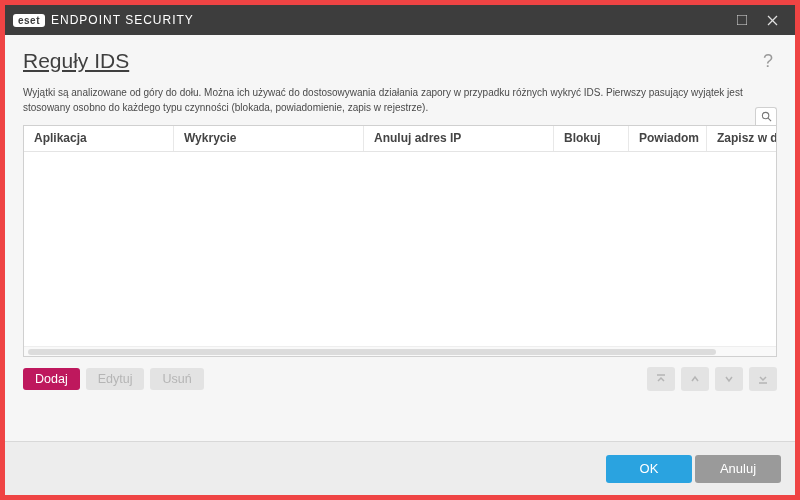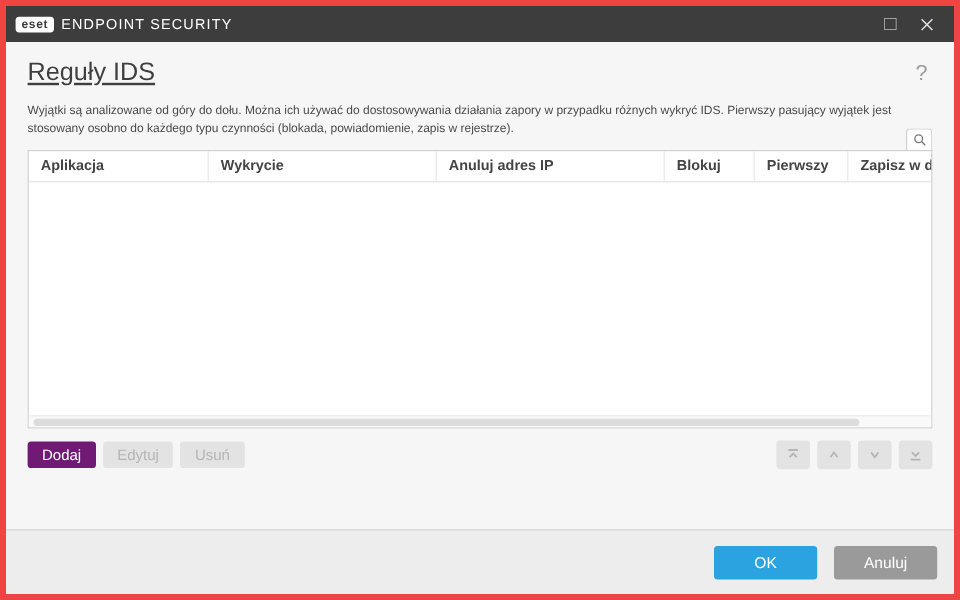--- a/index.html
+++ b/index.html
@@ -21,26 +21,26 @@
   .search-tab svg { stroke: #777; }
   .table-container { border: 1px solid #d0d0d0; background: #fff; height: 232px; display: flex; flex-direction: column; }
   .thead { display: flex; height: 26px; border-bottom: 1px solid #e4e4e4; font-size: 12px; font-weight: 700; color: #444; }
   .th { padding: 5px 10px; border-right: 1px solid #e8e8e8; white-space: nowrap; overflow: hidden; }
   .th:last-child { border-right: none; }
   .tbody { flex: 1; overflow: auto; }
   .hscrollbar { height: 10px; background: #f9f9f9; position: relative; border-top: 1px solid #eee; }
   .hscrollbar-thumb { position: absolute; left: 4px; top: 2px; right: 60px; height: 6px; background: #dcdcdc; border-radius: 3px; }
   .action-row { display: flex; align-items: center; margin-top: 10px; gap: 6px; }
   .pill { font-size: 12.5px; padding: 4px 12px; border-radius: 3px; cursor: pointer; border: none; }
-  .pill.primary { background: #701a75; color: #fff; }
+  .pill.primary { background: #be185d; color: #fff; }
   .pill.disabled { background: #e3e3e3; color: #b5b5b5; cursor: default; }
   .action-spacer { flex: 1; }
   .arrow-btn { width: 28px; height: 24px; background: #e3e3e3; border-radius: 3px; display: flex; align-items: center; justify-content: center; cursor: default; }
   .arrow-btn svg { stroke: #b5b5b5; fill: #b5b5b5; }
-  .footer { height: 54px; background: #ededed; border-top: 1px solid #d8d8d8; display: flex; align-items: center; justify-content: flex-end; padding: 0 14px; gap: 14px; }
+  .footer { height: 54px; background: #ededed; border-top: 1px solid #d8d8d8; display: flex; align-items: center; justify-content: flex-end; padding: 0 14px; gap: 3px; }
   .btn { min-width: 86px; height: 28px; font-size: 13px; border-radius: 3px; border: none; cursor: pointer; }
   .btn-ok { background: #2aa3e0; color: #fff; }
   .btn-cancel { background: #9a9a9a; color: #fff; }
 </style>
 </head>
 <body>
 
 <div class="window">
 
   <div class="titlebar">
@@ -75,21 +75,21 @@
             <circle cx="5" cy="5" r="3.5" stroke-width="1.2"></circle>
             <line x1="7.8" y1="7.8" x2="11" y2="11" stroke-width="1.2"></line>
           </svg>
       </div>
       <div class="table-container">
         <div class="thead">
           <div class="th" style="width:150px">Aplikacja</div>
           <div class="th" style="width:190px">Wykrycie</div>
           <div class="th" style="width:190px">Anuluj adres IP</div>
           <div class="th" style="width:75px">Blokuj</div>
-          <div class="th" style="width:78px">Pierwszy</div>
+          <div class="th" style="width:78px">Powiadom</div>
           <div class="th" style="flex:1">Zapisz w dzie</div>
         </div>
         <div class="tbody"></div>
         <div class="hscrollbar">
           <div class="hscrollbar-thumb"></div>
         </div>
       </div>
     </div>
 
     <div class="action-row">

